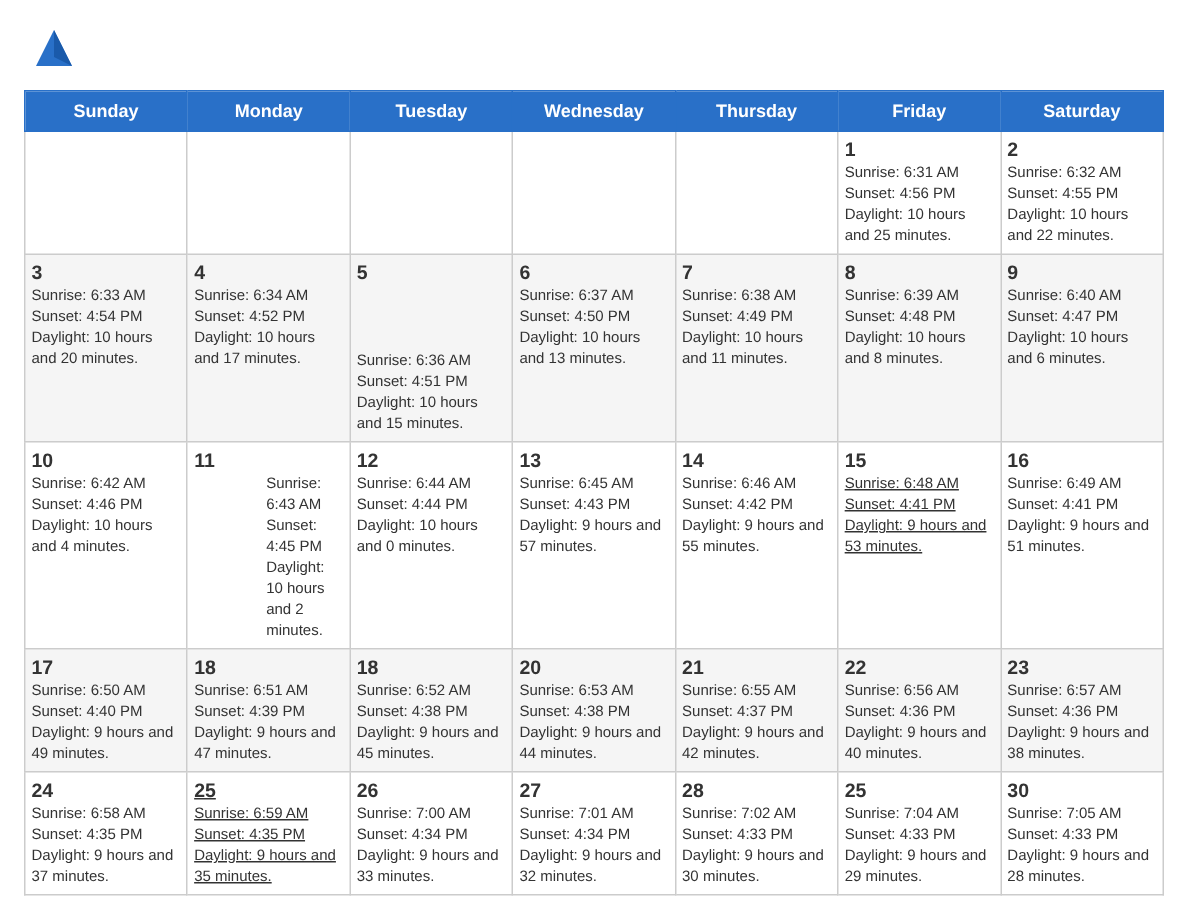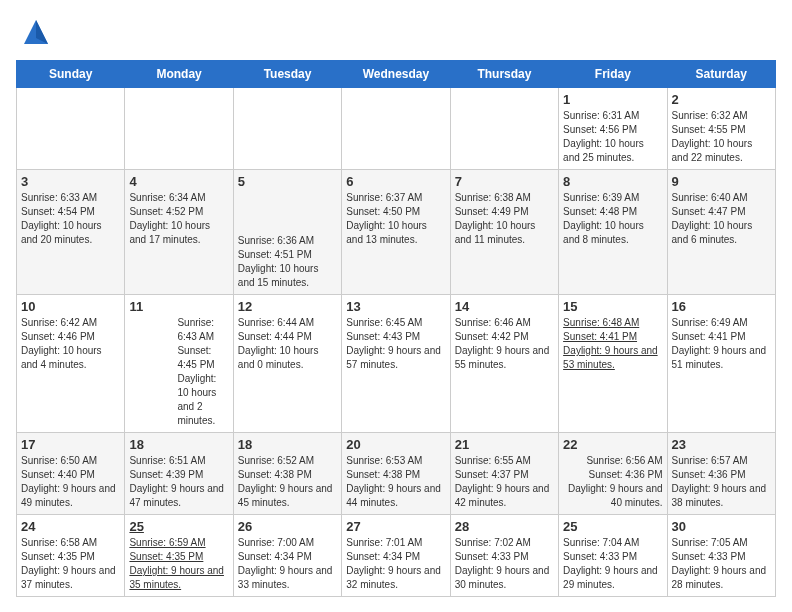--- a/index.html
+++ b/index.html
@@ -262,21 +262,21 @@
 Daylight: 9 hours and 44 minutes.</div>
         </td>
         <td style="background: rgb(245, 245, 245);">
           <span class="day-num">21</span>
           <div class="day-info" style="white-space: pre-line;">Sunrise: 6:55 AM
 Sunset: 4:37 PM
 Daylight: 9 hours and 42 minutes.</div>
         </td>
         <td style="background: rgb(245, 245, 245);">
           <span class="day-num">22</span>
-          <div class="day-info" style="white-space: pre-line; text-align: right;">Sunrise: 6:56 AM
+          <div class="day-info" style="white-space: pre-line;">Sunrise: 6:56 AM
 Sunset: 4:36 PM
 Daylight: 9 hours and 40 minutes.</div>
         </td>
         <td style="background: rgb(245, 245, 245);">
           <span class="day-num">23</span>
           <div class="day-info" style="white-space: pre-line;">Sunrise: 6:57 AM
 Sunset: 4:36 PM
 Daylight: 9 hours and 38 minutes.</div>
         </td>
       </tr>

